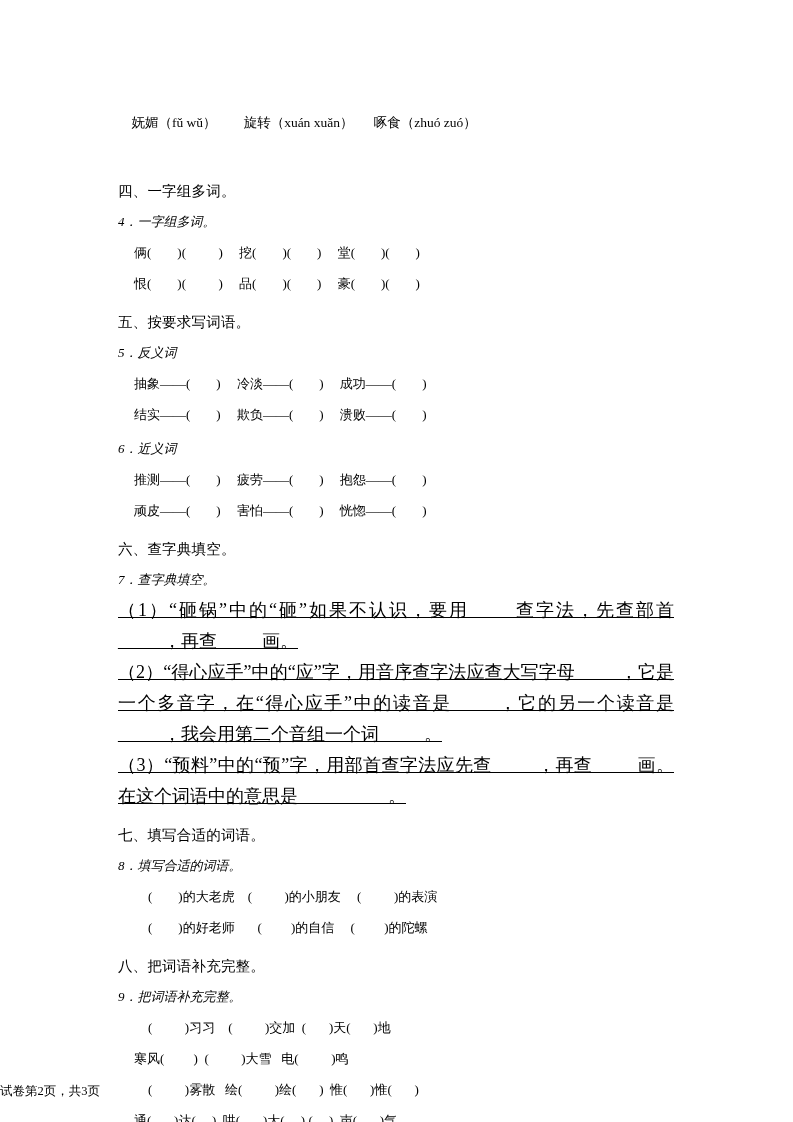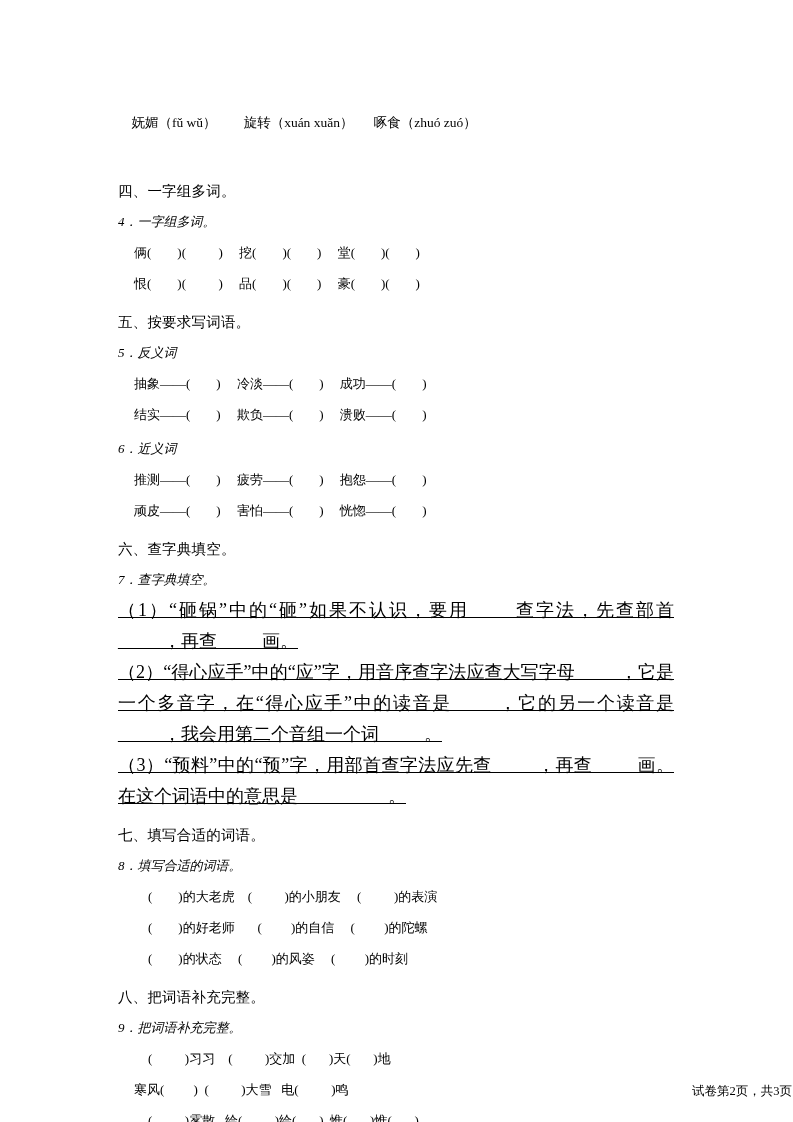--- a/index.html
+++ b/index.html
@@ -58,21 +58,21 @@
     font-size: 18px;
     line-height: 31px;
     text-align: justify;
     text-decoration: underline;
   }
   .footer {
     position: absolute;
     left: 0;
     right: 0;
     bottom: 22px;
-    text-align: right;
+    text-align: left;
     font-size: 12.5px;
     font-family: "Liberation Serif", serif;
   }
 </style>
 </head>
 <body>
 
 <div class="page">
 
   <div class="pinyin-line">
@@ -95,21 +95,20 @@
   <div class="section-title">六、查字典填空。</div>
   <div class="q-num">7．查字典填空。</div>
   <div class="para">（1）“砸锅”中的“砸”如果不认识，要用_____查字法，先查部首_____，再查_____画。</div>
   <div class="para">（2）“得心应手”中的“应”字，用音序查字法应查大写字母_____，它是一个多音字，在“得心应手”中的读音是_____，它的另一个读音是_____，我会用第二个音组一个词_____。</div>
   <div class="para">（3）“预料”中的“预”字，用部首查字法应先查_____，再查_____画。在这个词语中的意思是__________。</div>
 
   <div class="section-title">七、填写合适的词语。</div>
   <div class="q-num">8．填写合适的词语。</div>
   <div class="body-line indent2">(        )的大老虎    (          )的小朋友     (          )的表演</div>
   <div class="body-line indent2">(        )的好老师       (         )的自信     (         )的陀螺</div>
-  <div class="body-line indent2">(        )的状态     (         )的风姿     (         )的时刻</div>
 
   <div class="section-title">八、把词语补充完整。</div>
   <div class="q-num">9．把词语补充完整。</div>
   <div class="body-line indent2">(          )习习    (          )交加  (       )天(       )地</div>
   <div class="body-line indent1">寒风(         )  (          )大雪   电(          )鸣</div>
   <div class="body-line indent2">(          )雾散   绘(          )绘(       )  惟(       )惟(       )</div>
   <div class="body-line indent1">通(       )达(     )  哄(       )大(     ) (     )  声(       )气</div>
 
   <div class="footer">试卷第2页，共3页</div>
 </div>

